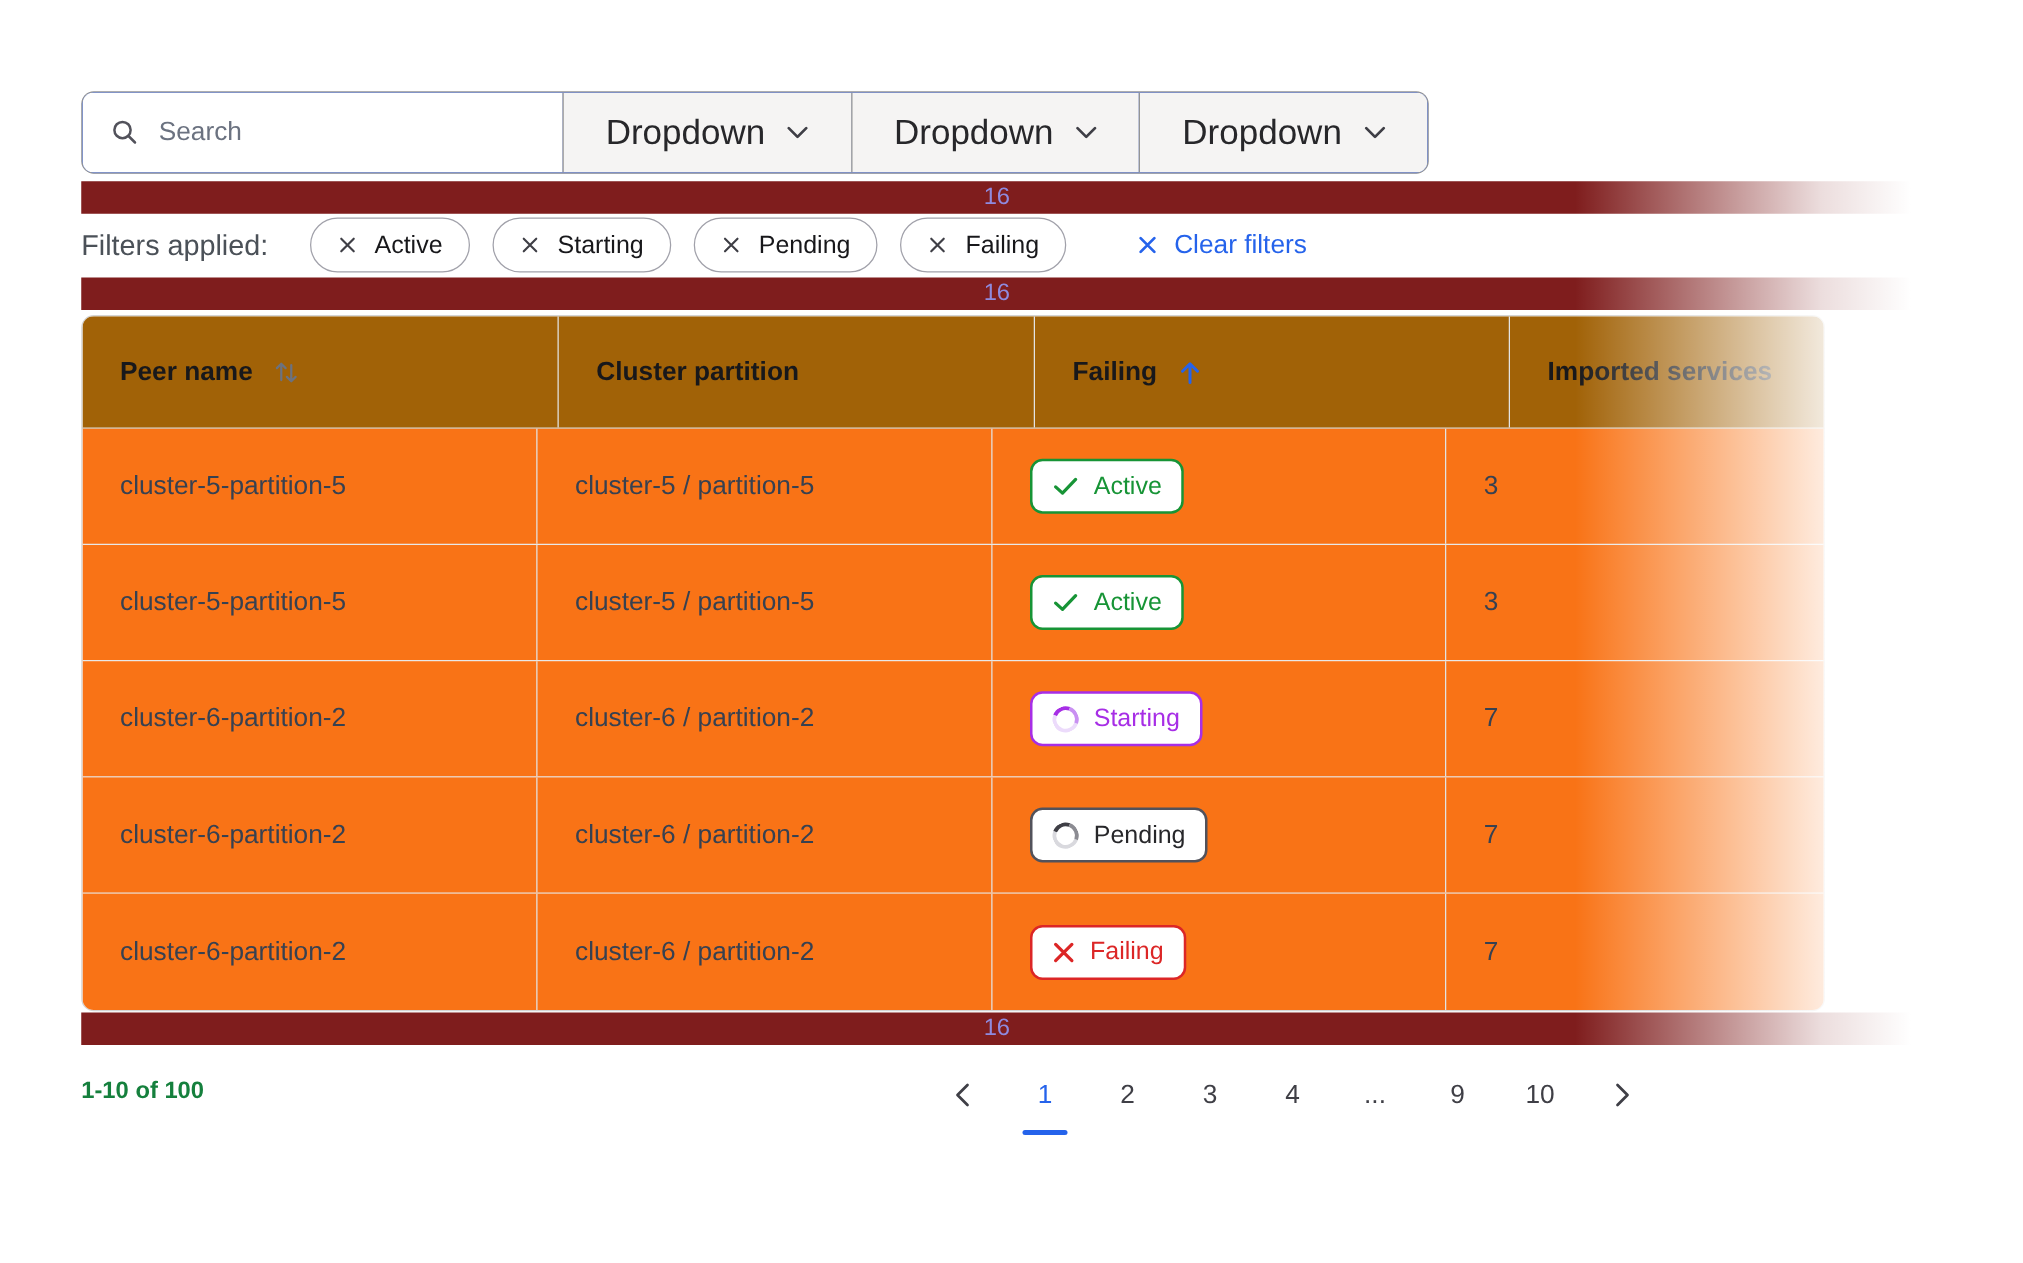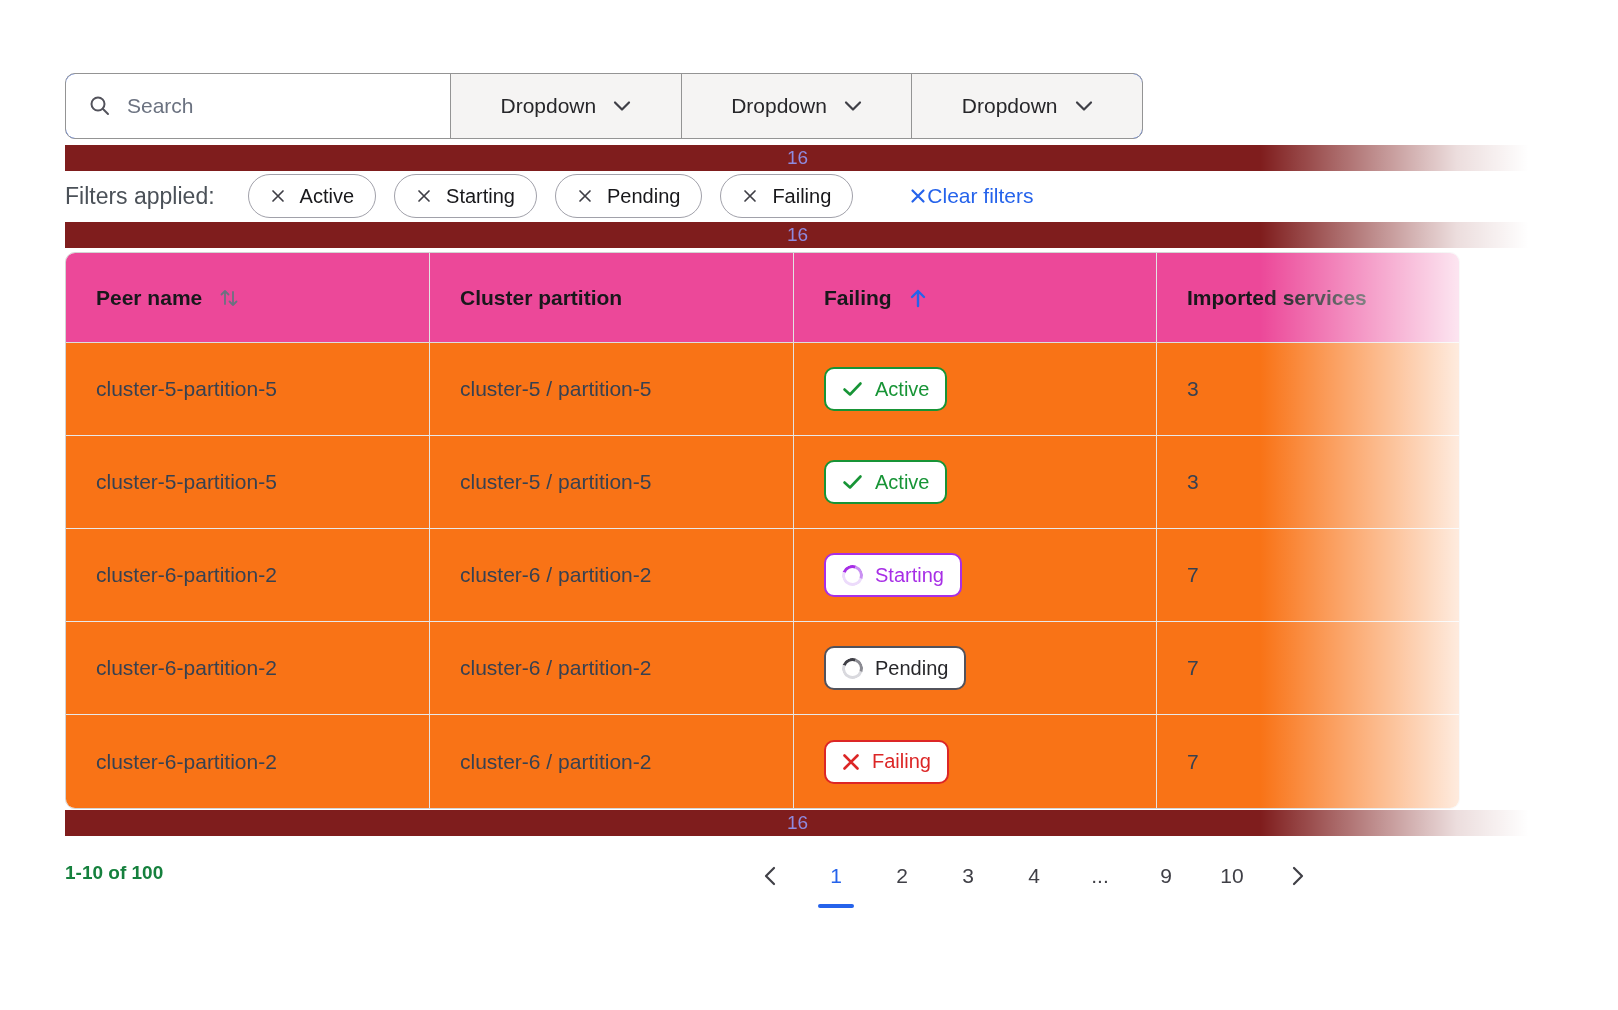--- a/index.html
+++ b/index.html
@@ -34,21 +34,21 @@
     font-size: 21px; color: #27272a;
     width: 300px; background: transparent;
   }
   .search-input::placeholder { color: #6b7280; opacity: 1; }
   .dropdown-btn {
     flex: 1 1 0;
     display: flex; align-items: center; justify-content: center;
     gap: 17px;
     background: #f5f4f3;
     border-left: 1.5px solid #949494;
-    font-size: 21px; color: #27272a;
+    font-size: 28px; color: #27272a;
     cursor: pointer;
   }
 
   
   .spacer-bar {
     position: absolute; left: 65px;
     width: 1465px; height: 26px;
     background: #7f1d1d;
     display: flex; align-items: center; justify-content: center;
     font-size: 19px; color: #8f8ade;
@@ -66,38 +66,39 @@
   .chip {
     display: inline-flex; align-items: center;
     height: 44px; padding: 0 21px; margin-right: 18px;
     gap: 14px;
     border: 1.4px solid #a1a1aa; border-radius: 999px;
     background: #fff;
     font-size: 20px; color: #18181b;
     cursor: pointer;
   }
   .clear-filters {
-    display: inline-flex; align-items: center; 
+    display: inline-flex; align-items: center; gap: 12px;
     margin-left: 38px;
     color: #2563eb; font-size: 21px;
     cursor: pointer;
   }
 
   
   .peers-table {
     position: absolute; left: 65px; top: 252px;
     width: 1395px;
     border: 1px solid #d4d4d4; border-radius: 10px;
     background: #fff;
     overflow: hidden;
   }
   .thead {
     display: flex; height: 90px;
-    background: #ec4899;
+    background: #a16207;
     border-bottom: 1px solid #dedede;
+    gap: 17px;
   }
   .th {
     display: flex; align-items: center; gap: 16px;
     padding-left: 30px;
     font-size: 21px; font-weight: 700; color: #18181b;
   }
   .tr { display: flex; height: 93px; border-bottom: 1px solid #e8e8e8; background: #f97316; }
   .tr:last-child { border-bottom: none; }
   .td {
     display: flex; align-items: center;

